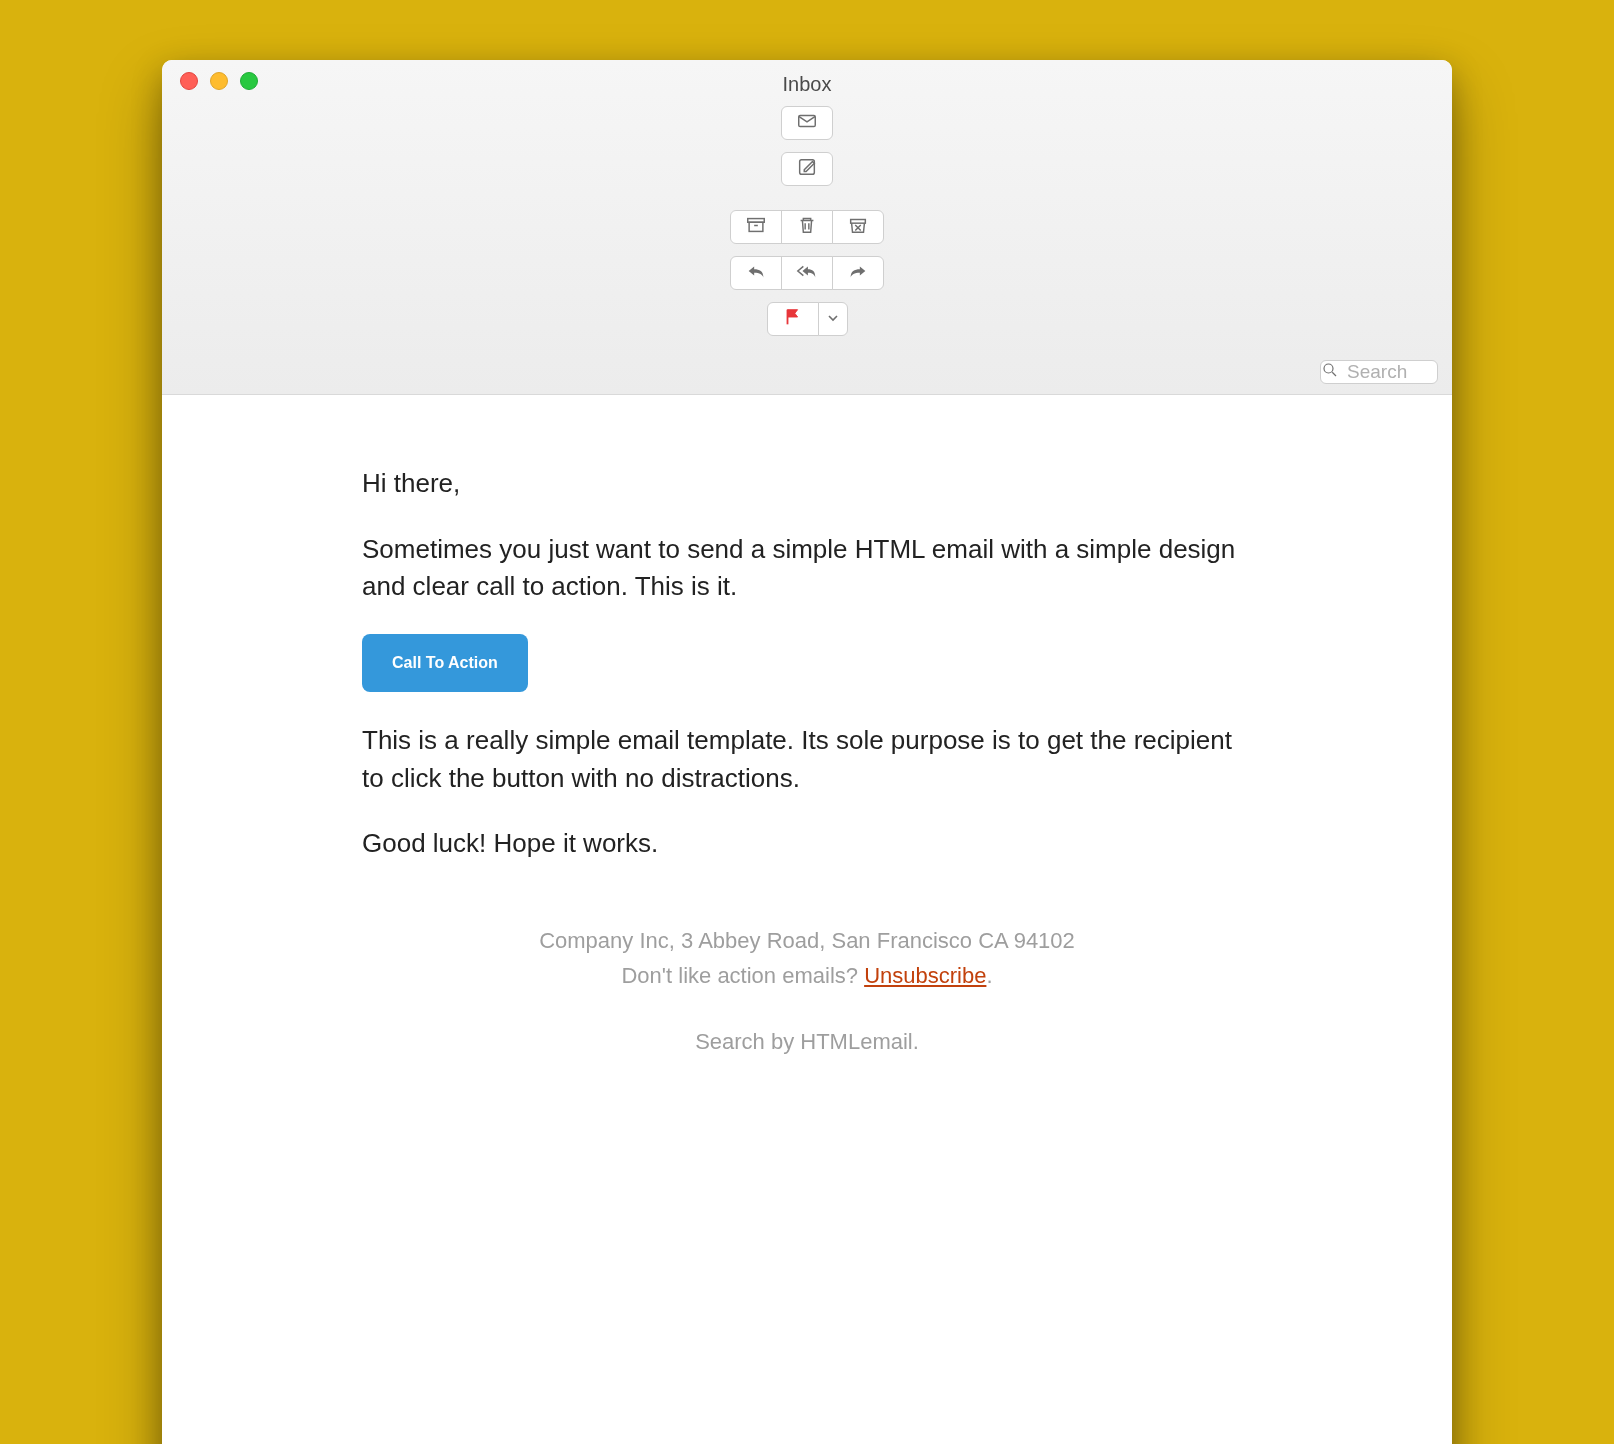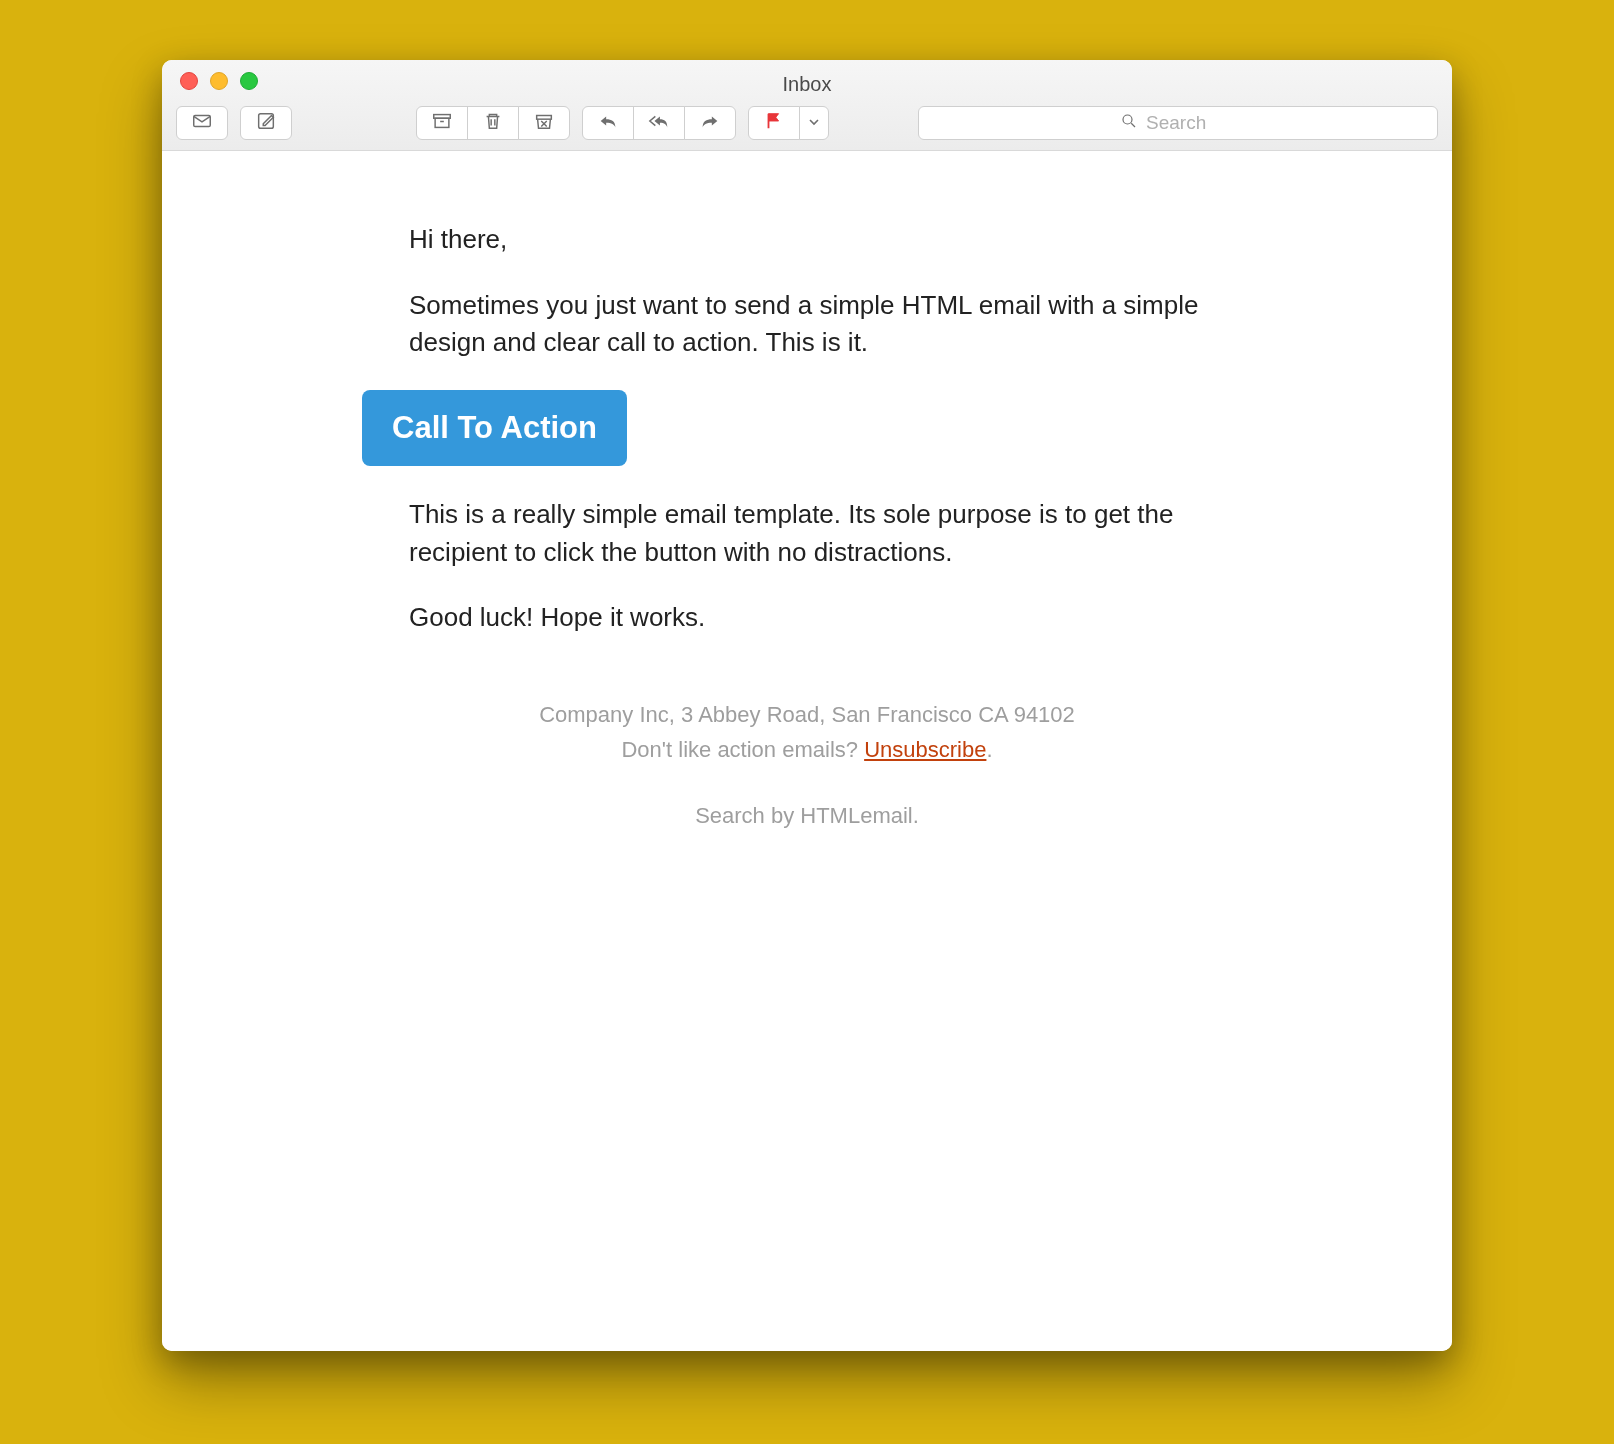--- a/index.html
+++ b/index.html
@@ -50,20 +50,21 @@
       text-align: center;
       font-size: 20px;
       color: #4a4a4a;
       font-weight: 400;
     }
     .toolbar {
       display: flex;
       align-items: center;
       gap: 12px;
       margin-top: 8px;
+      flex-direction: column;
     }
     .btn {
       background: #ffffff;
       border: 1px solid #cfcfcf;
       border-radius: 6px;
       height: 34px;
       display: flex;
       align-items: center;
       justify-content: center;
       cursor: pointer;
@@ -106,27 +107,27 @@
       background: #ffffff;
       min-height: 1200px;
       padding: 70px 200px 40px 200px;
     }
     .email-body {
       font-size: 26px;
       line-height: 1.45;
       color: #222;
       max-width: 1000px;
     }
-    .email-body p { margin-bottom: 28px; margin-left: 47px; }
+    .email-body p { margin-bottom: 28px; }
     .cta {
       display: inline-block;
       background: #3498db;
       color: #fff;
       font-weight: 700;
-      font-size: 31px;
+      font-size: 16px;
       padding: 20px 30px;
       border-radius: 8px;
       cursor: pointer;
       margin-bottom: 30px;
       border: none;
     }
     .footer {
       margin-top: 60px;
       text-align: center;
       color: #9e9e9e;

